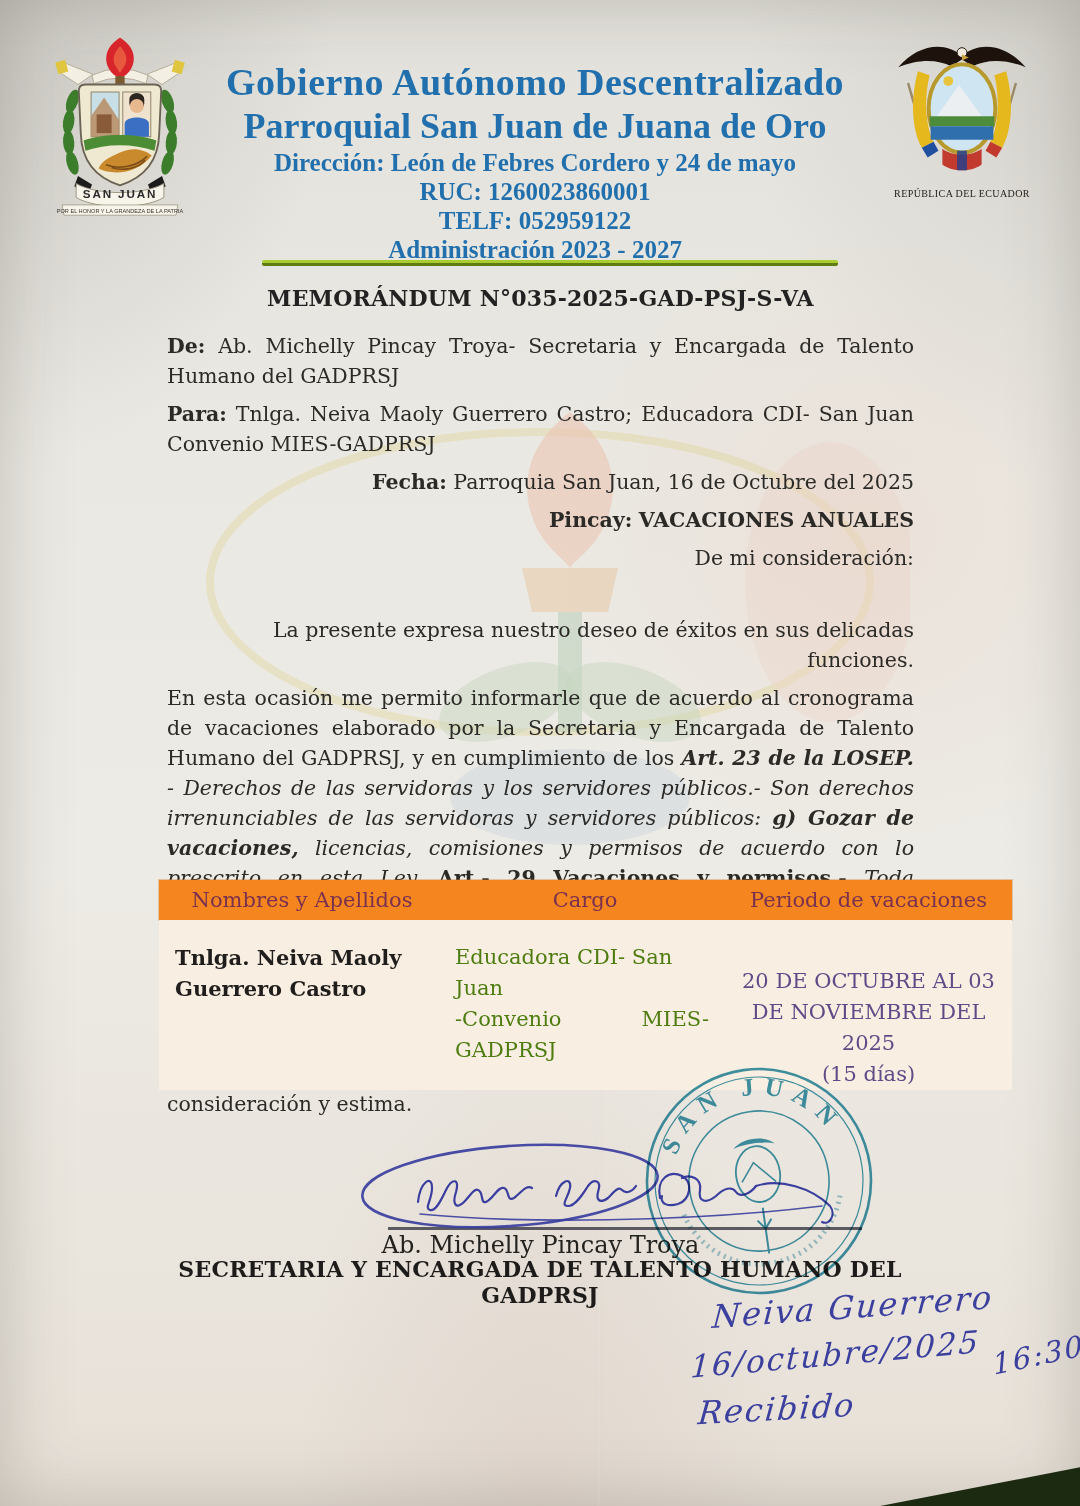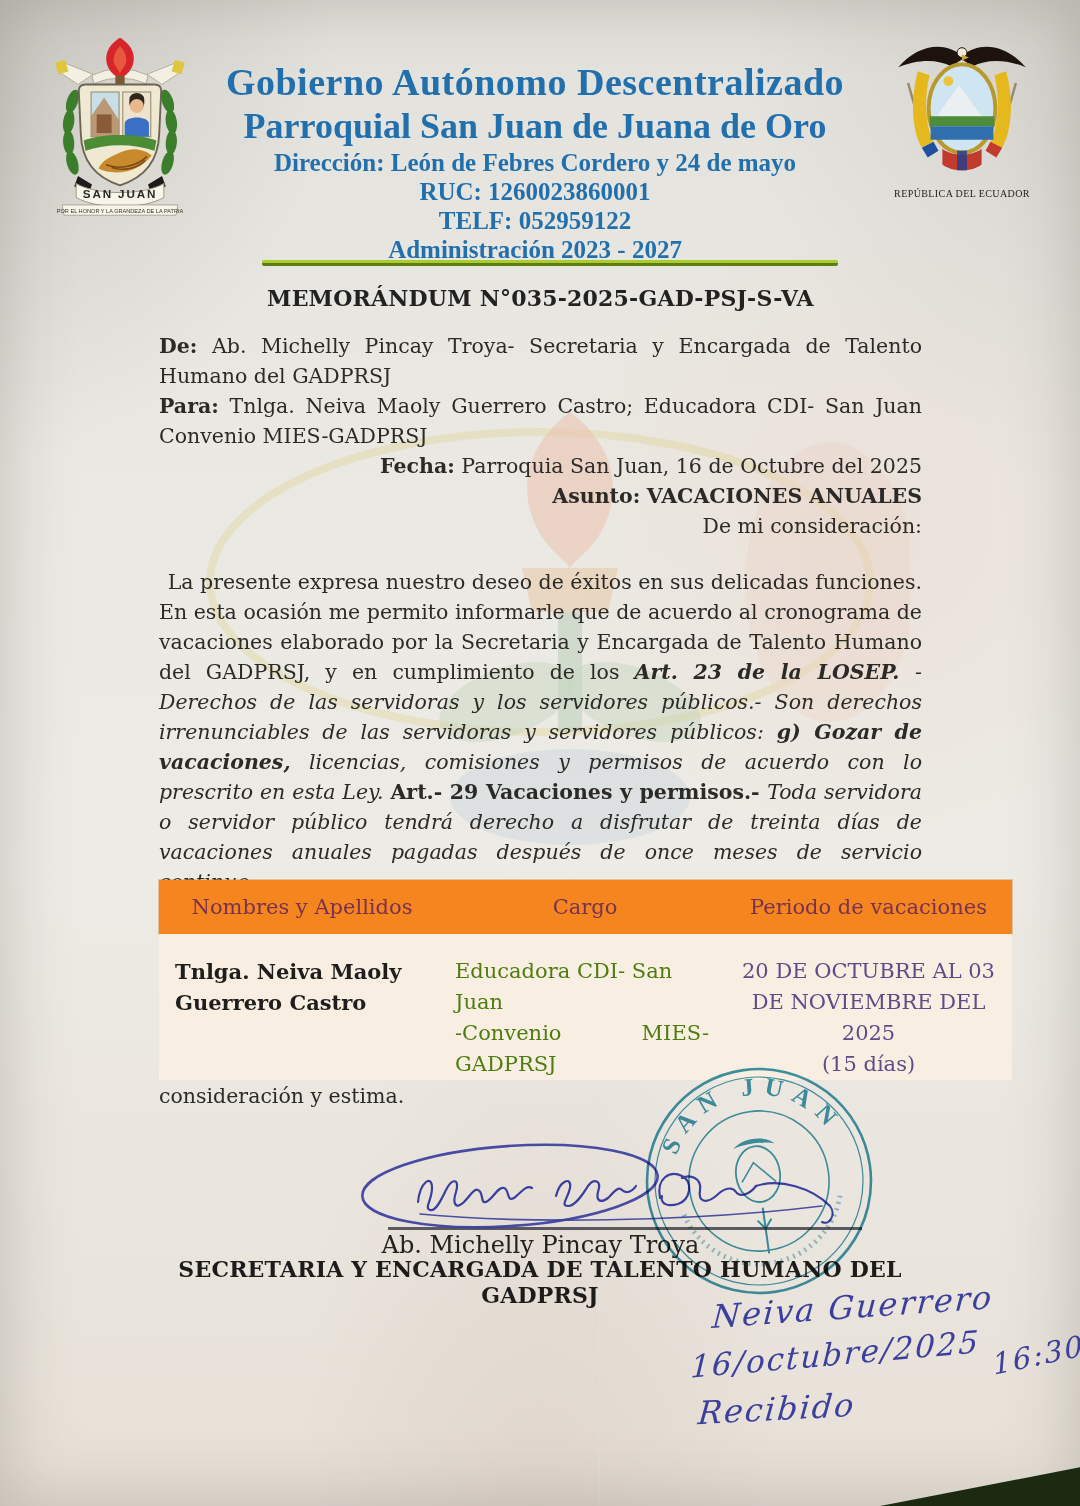--- a/index.html
+++ b/index.html
@@ -19,36 +19,36 @@
   
   .header-text{left:185px;top:60px;width:700px;text-align:center;color:#2170ad;font-family:"Liberation Serif",serif;font-weight:bold;}
   .ht1{font-size:38px;line-height:45px;letter-spacing:.5px;}
   .ht2{font-size:36px;line-height:43px;}
   .ht3{font-size:25px;line-height:29px;}
   .divider{left:262px;top:260px;width:576px;height:6px;background:linear-gradient(180deg,#a9cc2e 0%,#a9cc2e 45%,#5e7c12 55%,#5e7c12 100%);border-radius:2px;}
   .emblem-caption{left:872px;top:188px;width:180px;text-align:center;font-size:10px;font-family:"Liberation Serif",serif;color:#25211c;letter-spacing:.4px;}
   
   .content{left:159px;top:283px;width:763px;font-size:20.5px;line-height:30px;}
   .memo-title{text-align:center;font-weight:bold;font-size:22px;letter-spacing:.2px;margin:0 0 18px 0;color:#222;}
-  p{margin:0;}
+  p{margin:8px;}
   .field{text-align:justify;}
   .single{text-align:right;}
   .b{font-weight:bold;}
   .i{font-style:italic;}
   .bi{font-weight:bold;font-style:italic;}
   .gap{height:26px;}
   .just{text-align:justify;}
   
   .vtable{left:159px;top:880px;width:853px;}
-  .vt-head{display:grid;grid-template-columns:286px 280px 287px;background:#f5861f;height:54px;align-items:center;text-align:center;color:#79314f;font-size:21px;box-shadow:0 0 0 1px rgba(200,120,40,.35);}
+  .vt-head{display:grid;grid-template-columns:286px 280px 287px;background:#f5861f;height:40px;align-items:center;text-align:center;color:#79314f;font-size:21px;box-shadow:0 0 0 1px rgba(200,120,40,.35);}
   .vt-row{display:grid;grid-template-columns:286px 280px 287px;background:#f8eee2;min-height:130px;font-size:21px;line-height:31px;}
   .cell-name{padding:22px 10px 0 16px;font-weight:bold;color:#1f1e1c;}
   .cell-cargo{padding:22px 16px 0 10px;color:#4d7c0f;}
   .cargo-l2{display:flex;justify-content:space-between;}
-  .cell-period{padding:22px 6px 0 6px;text-align:center;color:#5e4b87;}
+  .cell-period{padding:22px 6px 0 6px;text-align:center;color:#5e4b87;margin-top:24px;}
   
   .closing{left:159px;top:1050px;width:763px;font-size:20.5px;line-height:31px;text-align:justify;}
   .atent{left:159px;top:1060px;width:763px;text-align:center;font-size:21.5px;}
   .sigline{left:388px;top:1227px;width:474px;height:2.5px;background:#42424a;opacity:.85;}
   .signer-name{left:159px;top:1231px;width:763px;text-align:center;font-size:24px;color:#23221f;}
   .signer-title{left:120px;top:1256px;width:840px;text-align:center;font-size:22px;font-weight:bold;color:#1d1c1a;letter-spacing:.2px;}
   
   .hand{font-family:"DejaVu Serif",serif;font-style:italic;color:#3b3f9e;letter-spacing:2px;}
   .hand-name{left:712px;top:1288px;font-size:32px;transform:rotate(-4deg) skewX(-8deg);}
   .hand-date{left:690px;top:1336px;font-size:31px;transform:rotate(-5deg) skewX(-8deg);}
@@ -148,21 +148,21 @@
       <path d="M70,121 h10 v20 h-10 Z" fill="#27408b" opacity=".85"></path>
     </g>
   </svg>
   <div class="abs z1 emblem-caption">REPÚBLICA DEL ECUADOR</div>
 
   <div class="abs z1 content">
     <p class="memo-title">MEMORÁNDUM N°035-2025-GAD-PSJ-S-VA</p>
     <p class="field"><span class="b">De:</span> <span>Ab. Michelly Pincay Troya- Secretaria y Encargada de Talento Humano del GADPRSJ</span></p>
     <p class="field"><span class="b">Para:</span> <span>Tnlga. Neiva Maoly Guerrero Castro; Educadora CDI- San Juan Convenio MIES-GADPRSJ</span></p>
     <p class="single"><span class="b">Fecha:</span> <span>Parroquia San Juan, 16 de Octubre del 2025</span></p>
-    <p class="single"><span class="b">Asunto:</span> <span class="b">VACACIONES ANUALES</span></p>
+    <p class="single"><span class="b">Pincay:</span> <span class="b">VACACIONES ANUALES</span></p>
     <p class="single">De mi consideración:</p>
     <div class="gap"></div>
     <p class="single">La presente expresa nuestro deseo de éxitos en sus delicadas funciones.</p>
     <p class="just"><span>En esta ocasión me permito informarle que de acuerdo al cronograma de vacaciones elaborado por la Secretaria y Encargada de Talento Humano del GADPRSJ, y  en cumplimiento de los </span><span class="bi">Art. 23 de la LOSEP. </span><span class="i">- Derechos de las servidoras y los servidores públicos.- Son derechos irrenunciables de las servidoras y servidores públicos: </span><span class="bi">g) Gozar de vacaciones,</span><span class="i"> licencias, comisiones y permisos de acuerdo con lo prescrito en esta Ley. </span><span class="b">Art.- 29 Vacaciones y permisos.- </span><span class="i">Toda servidora o servidor público tendrá derecho a disfrutar de treinta días de vacaciones anuales pagadas después de once meses de servicio continuo.</span></p>
     <p class="just">Por lo antes expuesto, usted deberá gozar sus vacaciones en el periodo comprendido:</p>
   </div>
 
   <div class="abs z2 vtable">
     <div class="vt-head">
       <div>Nombres y Apellidos</div>

